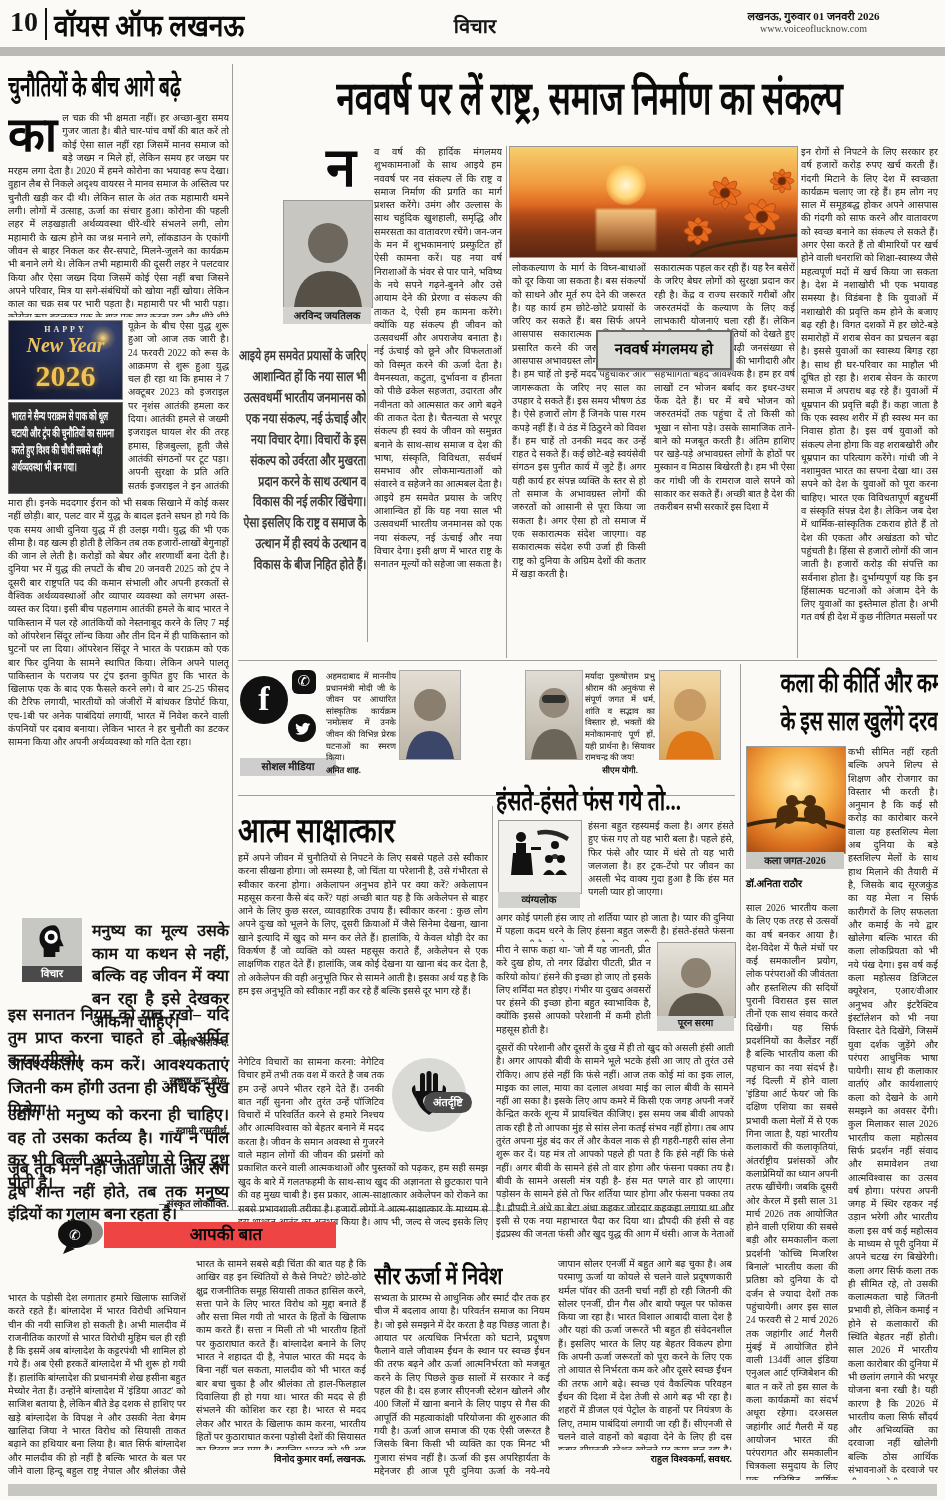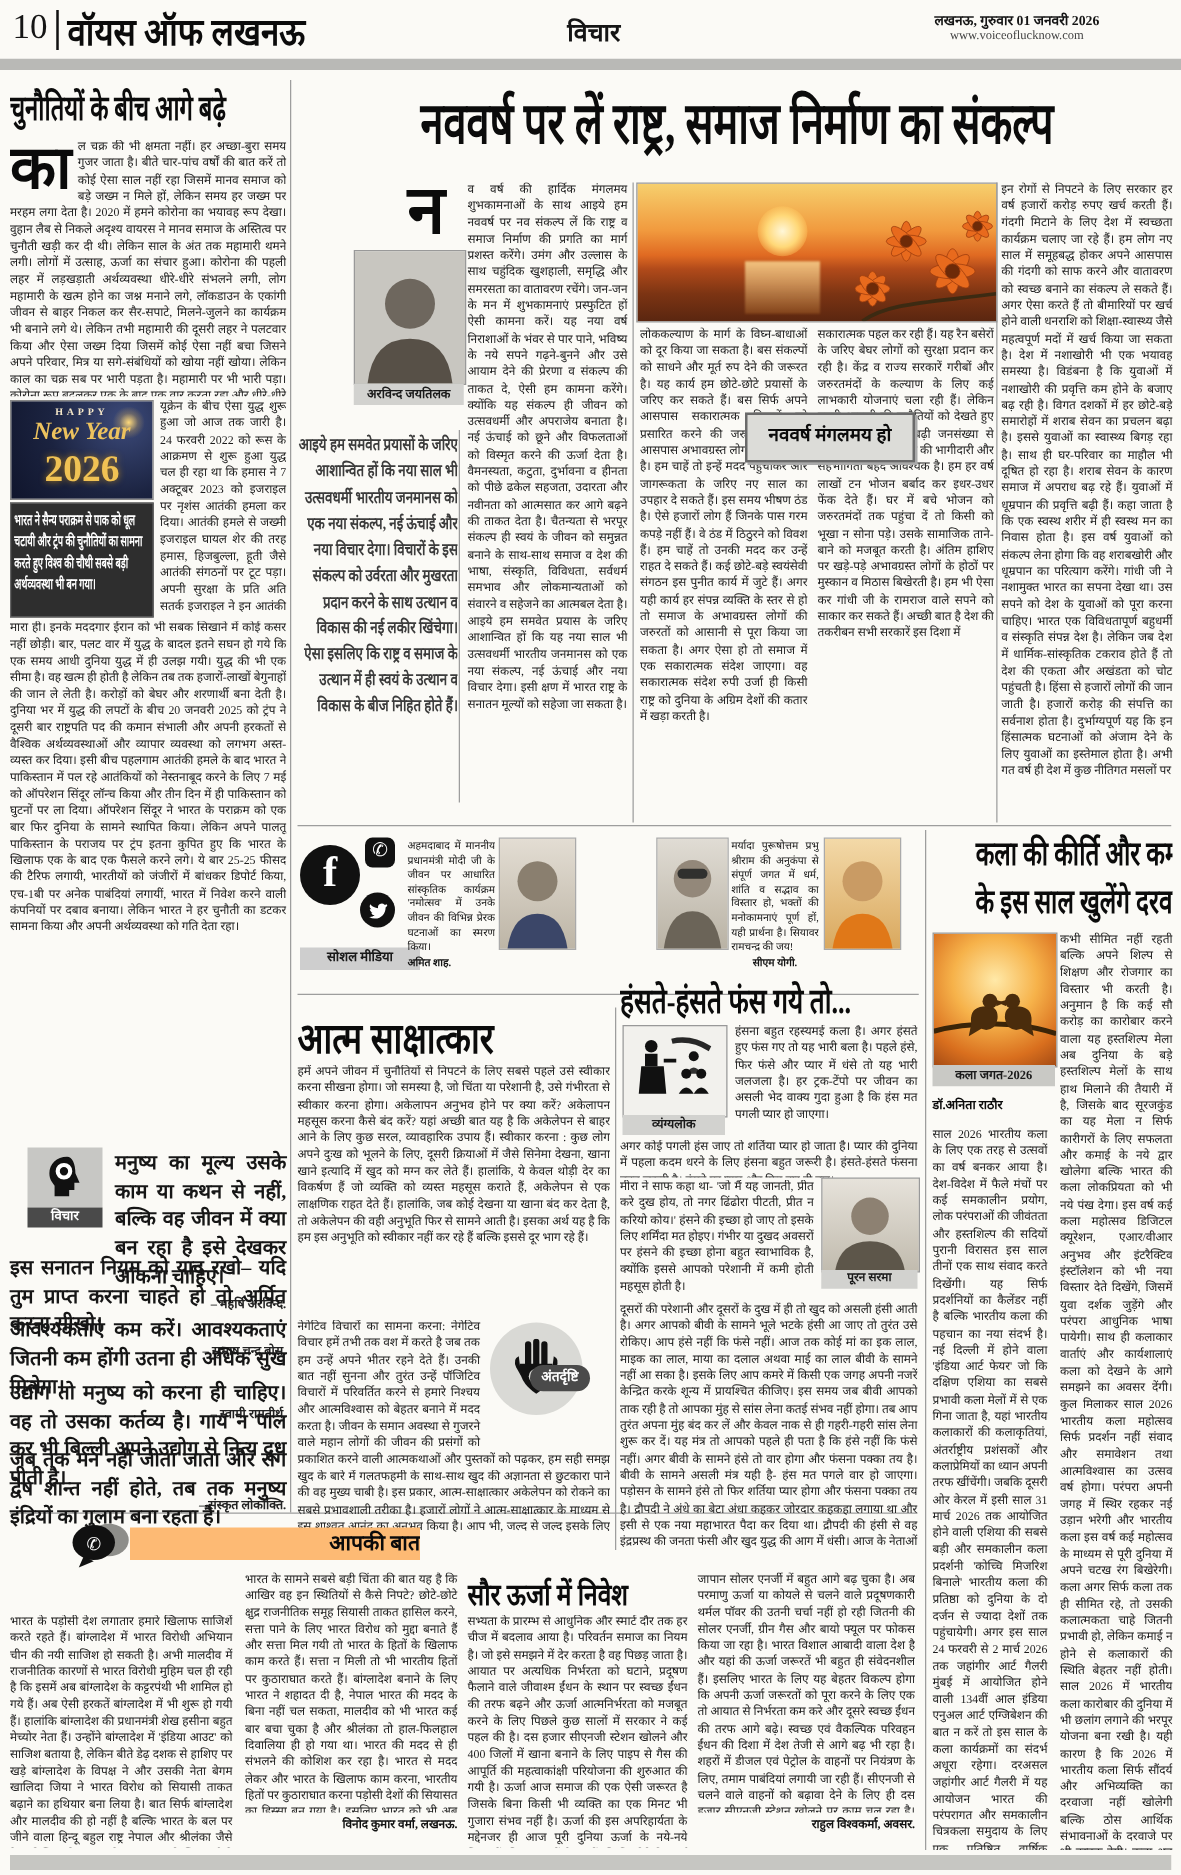--- a/index.html
+++ b/index.html
@@ -22,21 +22,21 @@
   .sig{position:absolute;font-size:9.5px;font-weight:bold;text-align:right;color:#111;}
   .graybar{position:absolute;background:#b9b9b6;}
   .icon-tile{position:absolute;background:#c7c7c4;display:flex;align-items:center;justify-content:center;}
 </style>
 </head>
 <body>
 
 <div class="page">
 
   <div class="abs" style="left:0;top:0;width:945px;height:46px;">
-    <div class="abs" style="left:10px;top:6px;font-size:28px;font-weight:normal;">10</div>
+    <div class="abs" style="left:10px;top:6px;font-size:28px;font-weight:bold;">10</div>
     <div class="abs" style="left:45px;top:8px;width:2px;height:32px;background:#111;"></div>
     <div class="abs" style="left:54px;top:4px;">
       <span class="hl cond" style="font-size:30px;transform:scaleX(.88);">वॉयस ऑफ लखनऊ</span>
     </div>
     <div class="abs" style="left:400px;top:12px;width:150px;text-align:center;font-size:20px;font-weight:bold;">विचार</div>
     <div class="abs" style="left:690px;top:8px;width:247px;text-align:center;">
       <div style="font-size:11px;font-weight:bold;">लखनऊ, गुरुवार 01 जनवरी 2026</div>
       <div style="font-size:10px;color:#444;">www.voiceoflucknow.com</div>
     </div>
   </div>
@@ -295,30 +295,30 @@
   <div class="bt" style="left:848px;top:746px;width:90px;height:734px;">कभी सीमित नहीं रहती बल्कि अपने शिल्प से शिक्षण और रोजगार का विस्तार भी करती है। अनुमान है कि कई सौ करोड़ का कारोबार करने वाला यह हस्तशिल्प मेला अब दुनिया के बड़े हस्तशिल्प मेलों के साथ हाथ मिलाने की तैयारी में है, जिसके बाद सूरजकुंड का यह मेला न सिर्फ कारीगरों के लिए सफलता और कमाई के नये द्वार खोलेगा बल्कि भारत की कला लोकप्रियता को भी नये पंख देगा। इस वर्ष कई कला महोत्सव डिजिटल क्यूरेशन, एआर/वीआर अनुभव और इंटरैक्टिव इंस्टॉलेशन को भी नया विस्तार देते दिखेंगे, जिसमें युवा दर्शक जुड़ेंगे और परंपरा आधुनिक भाषा पायेगी। साथ ही कलाकार वार्ताएं और कार्यशालाएं कला को देखने के आगे समझने का अवसर देंगी। कुल मिलाकर साल 2026 भारतीय कला महोत्सव सिर्फ प्रदर्शन नहीं संवाद और समावेशन तथा आत्मविश्वास का उत्सव वर्ष होगा। परंपरा अपनी जगह में स्थिर रहकर नई उड़ान भरेगी और भारतीय कला इस वर्ष कई महोत्सव के माध्यम से पूरी दुनिया में अपने चटख रंग बिखेरेगी। कला अगर सिर्फ कला तक ही सीमित रहे, तो उसकी कलात्मकता चाहे जितनी प्रभावी हो, लेकिन कमाई न होने से कलाकारों की स्थिति बेहतर नहीं होती। साल 2026 में भारतीय कला कारोबार की दुनिया में भी छलांग लगाने की भरपूर योजना बना रखी है। यही कारण है कि 2026 में भारतीय कला सिर्फ सौंदर्य और अभिव्यक्ति का दरवाजा नहीं खोलेगी बल्कि ठोस आर्थिक संभावनाओं के दरवाजे पर भी दस्तक देगी। कला अब हॉबी या एलीट स्पेस से निकलकर क्रिएटिव इकोनॉमी का अहम हिस्सा बन रही है। इसलिए 2026 के भारतीय कला बाजार का आर्थिक प्रवेश द्वार भी बनने की उम्मीद है। भारत का आर्ट मार्केट 2026 में मिड लेवल कलेक्शन के कारण काफी फैलेगा, जानकारों को इसकी उम्मीद है। अनुमान है कि इस साल कलाकृतियों की इन कीमतों पर सहजता से 10 से 15 फीसदी तक की वृद्धि देखी जाएगी। इसके संकेत अभी से मिलने शुरू हो गये हैं।</div>
 
   <div class="abs" style="left:55px;top:1216px;width:50px;height:40px;">
     <svg width="50" height="40" viewBox="0 0 50 40">
       <ellipse cx="32" cy="16" rx="16" ry="13" fill="#8e8e8a"></ellipse>
       <ellipse cx="20" cy="18" rx="17" ry="14" fill="#111"></ellipse>
       <path d="M12 29 l-4 9 l12 -5 z" fill="#111"></path>
       <text x="20" y="24" text-anchor="middle" font-size="14" fill="#fff">✆</text>
     </svg>
   </div>
-  <div class="capbar" style="left:104px;top:1222px;width:232px;height:26px;background:#fdba74;text-align:right;">
+  <div class="capbar" style="left:104px;top:1222px;width:232px;height:26px;background:#ef4444;text-align:center;">
     <span class="hl" style="font-size:17px;line-height:26px;padding-left:12px;">आपकी बात</span>
   </div>
 
   <div class="bt" style="left:8px;top:1292px;width:178px;height:186px;">भारत के पड़ोसी देश लगातार हमारे खिलाफ साजिशें करते रहते हैं। बांग्लादेश में भारत विरोधी अभियान चीन की नयी साजिश हो सकती है। अभी मालदीव में राजनीतिक कारणों से भारत विरोधी मुहिम चल ही रही है कि इसमें अब बांग्लादेश के कट्टरपंथी भी शामिल हो गये हैं। अब ऐसी हरकतें बांग्लादेश में भी शुरू हो गयी हैं। हालांकि बांग्लादेश की प्रधानमंत्री शेख हसीना बहुत मेच्योर नेता हैं। उन्होंने बांग्लादेश में 'इंडिया आउट' को साजिश बताया है, लेकिन बीते डेढ़ दशक से हाशिए पर खड़े बांग्लादेश के विपक्ष ने और उसकी नेता बेगम खालिदा जिया ने भारत विरोध को सियासी ताकत बढ़ाने का हथियार बना लिया है। बात सिर्फ बांग्लादेश और मालदीव की हो नहीं है बल्कि भारत के बल पर जीने वाला हिन्दू बहुल राष्ट्र नेपाल और श्रीलंका जैसे देश भी सियासी बदलाव के साथ भारत के लिए चुनौती बन जाते हैं। पाकिस्तान और चीन तो खैर हैं ही हमारे दुश्मन। ऐसे में</div>
   <div class="bt" style="left:196px;top:1258px;width:170px;height:192px;">भारत के सामने सबसे बड़ी चिंता की बात यह है कि आखिर वह इन स्थितियों से कैसे निपटे? छोटे-छोटे क्षुद्र राजनीतिक समूह सियासी ताकत हासिल करने, सत्ता पाने के लिए भारत विरोध को मुद्दा बनाते हैं और सत्ता मिल गयी तो भारत के हितों के खिलाफ काम करते हैं। सत्ता न मिली तो भी भारतीय हितों पर कुठाराघात करते हैं। बांग्लादेश बनाने के लिए भारत ने शहादत दी है, नेपाल भारत की मदद के बिना नहीं चल सकता, मालदीव को भी भारत कई बार बचा चुका है और श्रीलंका तो हाल-फिलहाल दिवालिया ही हो गया था। भारत की मदद से ही संभलने की कोशिश कर रहा है। भारत से मदद लेकर और भारत के खिलाफ काम करना, भारतीय हितों पर कुठाराघात करना पड़ोसी देशों की सियासत का हिस्सा बन गया है। इसलिए भारत को भी अब इन देशों से सावधान रहने के साथ ही इनको दी जाने वाली मदद में कटौती करनी चाहिए। इससे इन देशों को सबक मिलेगी अपने बर्ताव में सुधार करें।</div>
   <div class="sig" style="left:196px;top:1452px;width:170px;">विनोद कुमार वर्मा, लखनऊ.</div>
 
   <div class="abs" style="left:374px;top:1258px;width:180px;height:30px;overflow:hidden;">
     <span class="hl cond" style="font-size:24px;transform:scaleX(.82);">सौर ऊर्जा में निवेश</span>
   </div>
   <div class="bt" style="left:374px;top:1292px;width:176px;height:186px;">सभ्यता के प्रारम्भ से आधुनिक और स्मार्ट दौर तक हर चीज में बदलाव आया है। परिवर्तन समाज का नियम है। जो इसे समझने में देर करता है वह पिछड़ जाता है। आयात पर अत्यधिक निर्भरता को घटाने, प्रदूषण फैलाने वाले जीवाश्म ईंधन के स्थान पर स्वच्छ ईंधन की तरफ बढ़ने और ऊर्जा आत्मनिर्भरता को मजबूत करने के लिए पिछले कुछ सालों में सरकार ने कई पहल की है। दस हजार सीएनजी स्टेशन खोलने और 400 जिलों में खाना बनाने के लिए पाइप से गैस की आपूर्ति की महत्वाकांक्षी परियोजना की शुरुआत की गयी है। ऊर्जा आज समाज की एक ऐसी जरूरत है जिसके बिना किसी भी व्यक्ति का एक मिनट भी गुजारा संभव नहीं है। ऊर्जा की इस अपरिहार्यता के मद्देनजर ही आज पूरी दुनिया ऊर्जा के नये-नये विकल्पों की तलाश में है। राष्ट्रों की डिप्लोमेसी ऊर्जा हितों के संरक्षण के आसपास घूमती है। ऑयल मोनोपोली को खत्म करने के लिए, अमरीका ने शेल</div>
   <div class="bt" style="left:558px;top:1258px;width:174px;height:192px;">जापान सोलर एनर्जी में बहुत आगे बढ़ चुका है। अब परमाणु ऊर्जा या कोयले से चलने वाले प्रदूषणकारी थर्मल पॉवर की उतनी चर्चा नहीं हो रही जितनी की सोलर एनर्जी, ग्रीन गैस और बायो फ्यूल पर फोकस किया जा रहा है। भारत विशाल आबादी वाला देश है और यहां की ऊर्जा जरूरतें भी बहुत ही संवेदनशील हैं। इसलिए भारत के लिए यह बेहतर विकल्प होगा कि अपनी ऊर्जा जरूरतों को पूरा करने के लिए एक तो आयात से निर्भरता कम करे और दूसरे स्वच्छ ईंधन की तरफ आगे बढ़े। स्वच्छ एवं वैकल्पिक परिवहन ईंधन की दिशा में देश तेजी से आगे बढ़ भी रहा है। शहरों में डीजल एवं पेट्रोल के वाहनों पर नियंत्रण के लिए, तमाम पाबंदियां लगायी जा रही हैं। सीएनजी से चलने वाले वाहनों को बढ़ावा देने के लिए ही दस हजार सीएनजी स्टेशन खोलने पर काम चल रहा है। दरअसल अब ग्रीन एनर्जी जरूरी हो गयी है।</div>
-  <div class="sig" style="left:558px;top:1452px;width:174px;">राहुल विश्वकर्मा, अवसर.</div>
+  <div class="sig" style="left:558px;top:1452px;width:174px;">राहुल विश्वकर्मा, सवधर.</div>
 
   <div class="graybar" style="left:8px;top:1484px;width:929px;height:12px;background:#c6c6c2;"></div>
 
 </div>
 
 </body></html>

